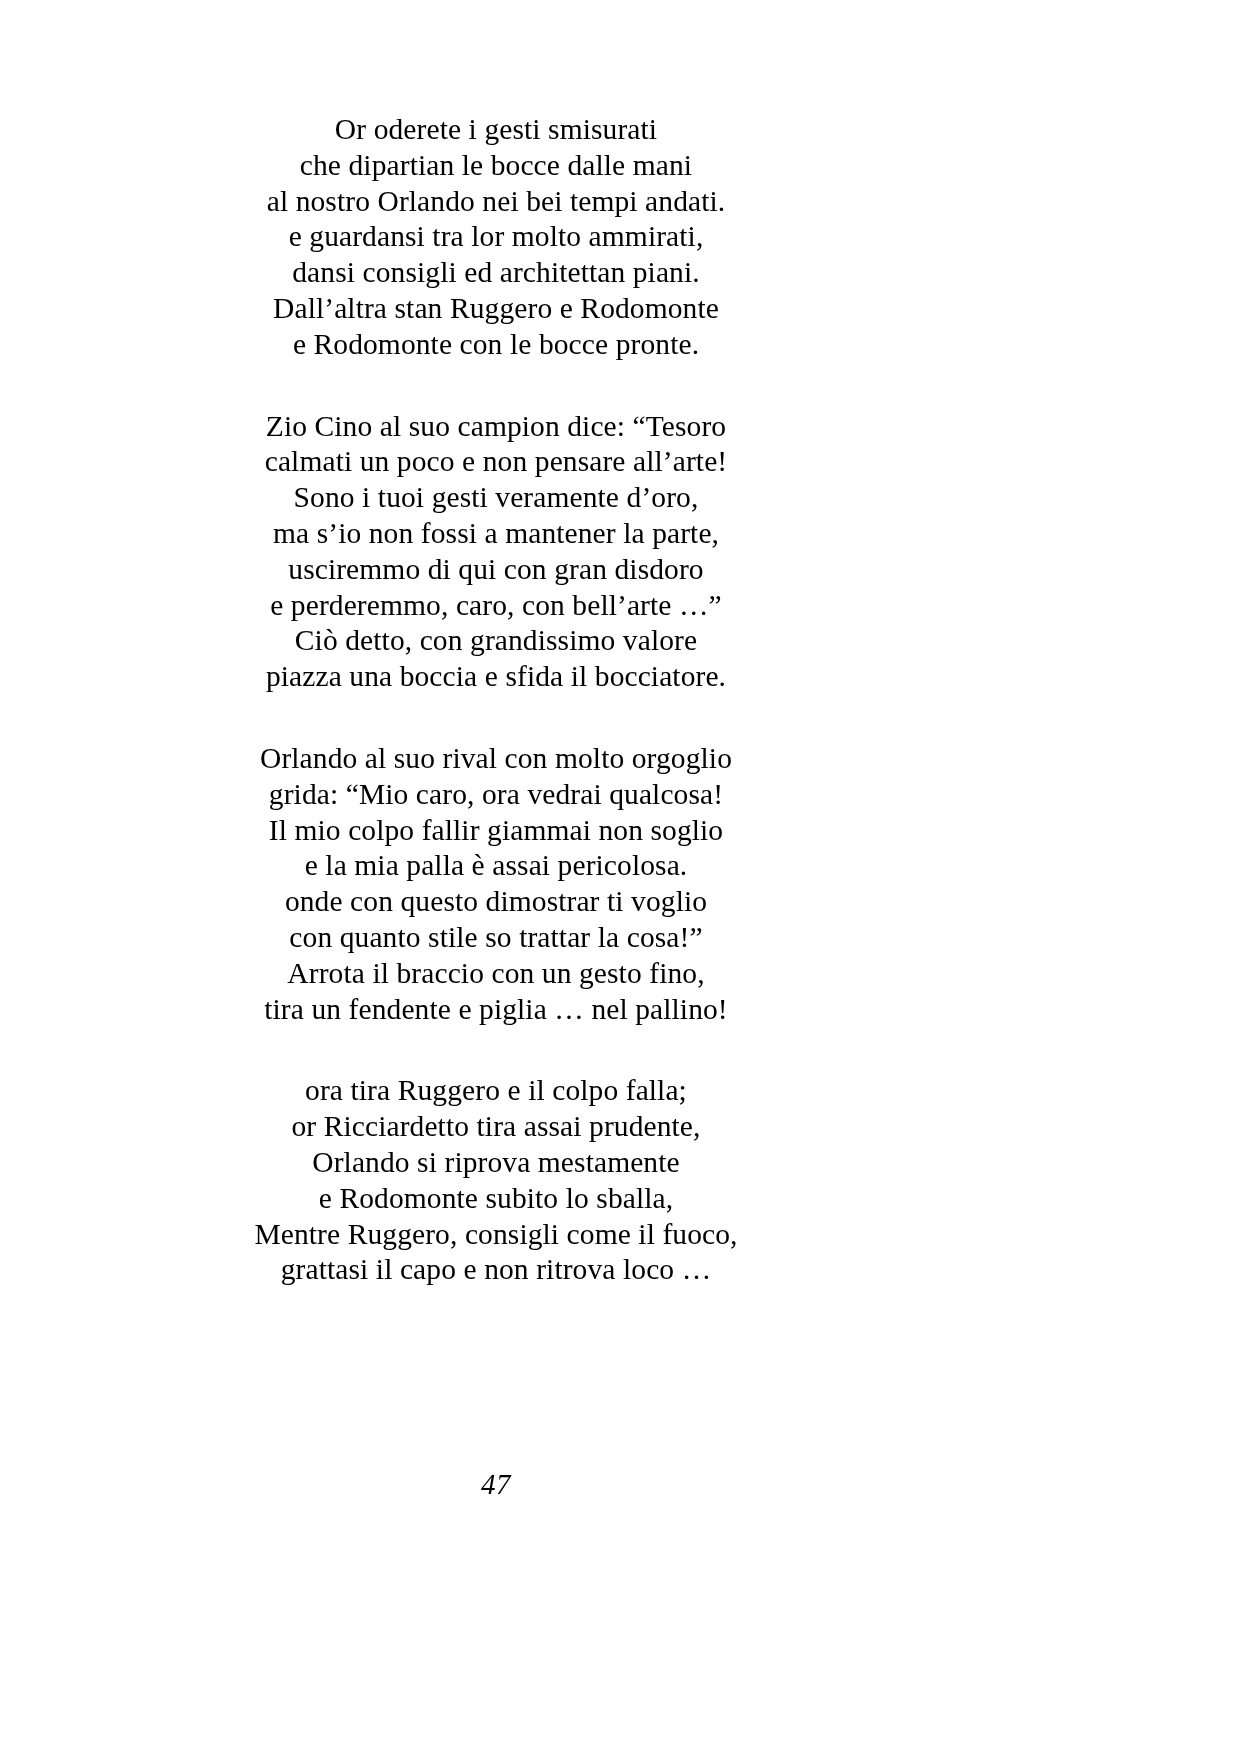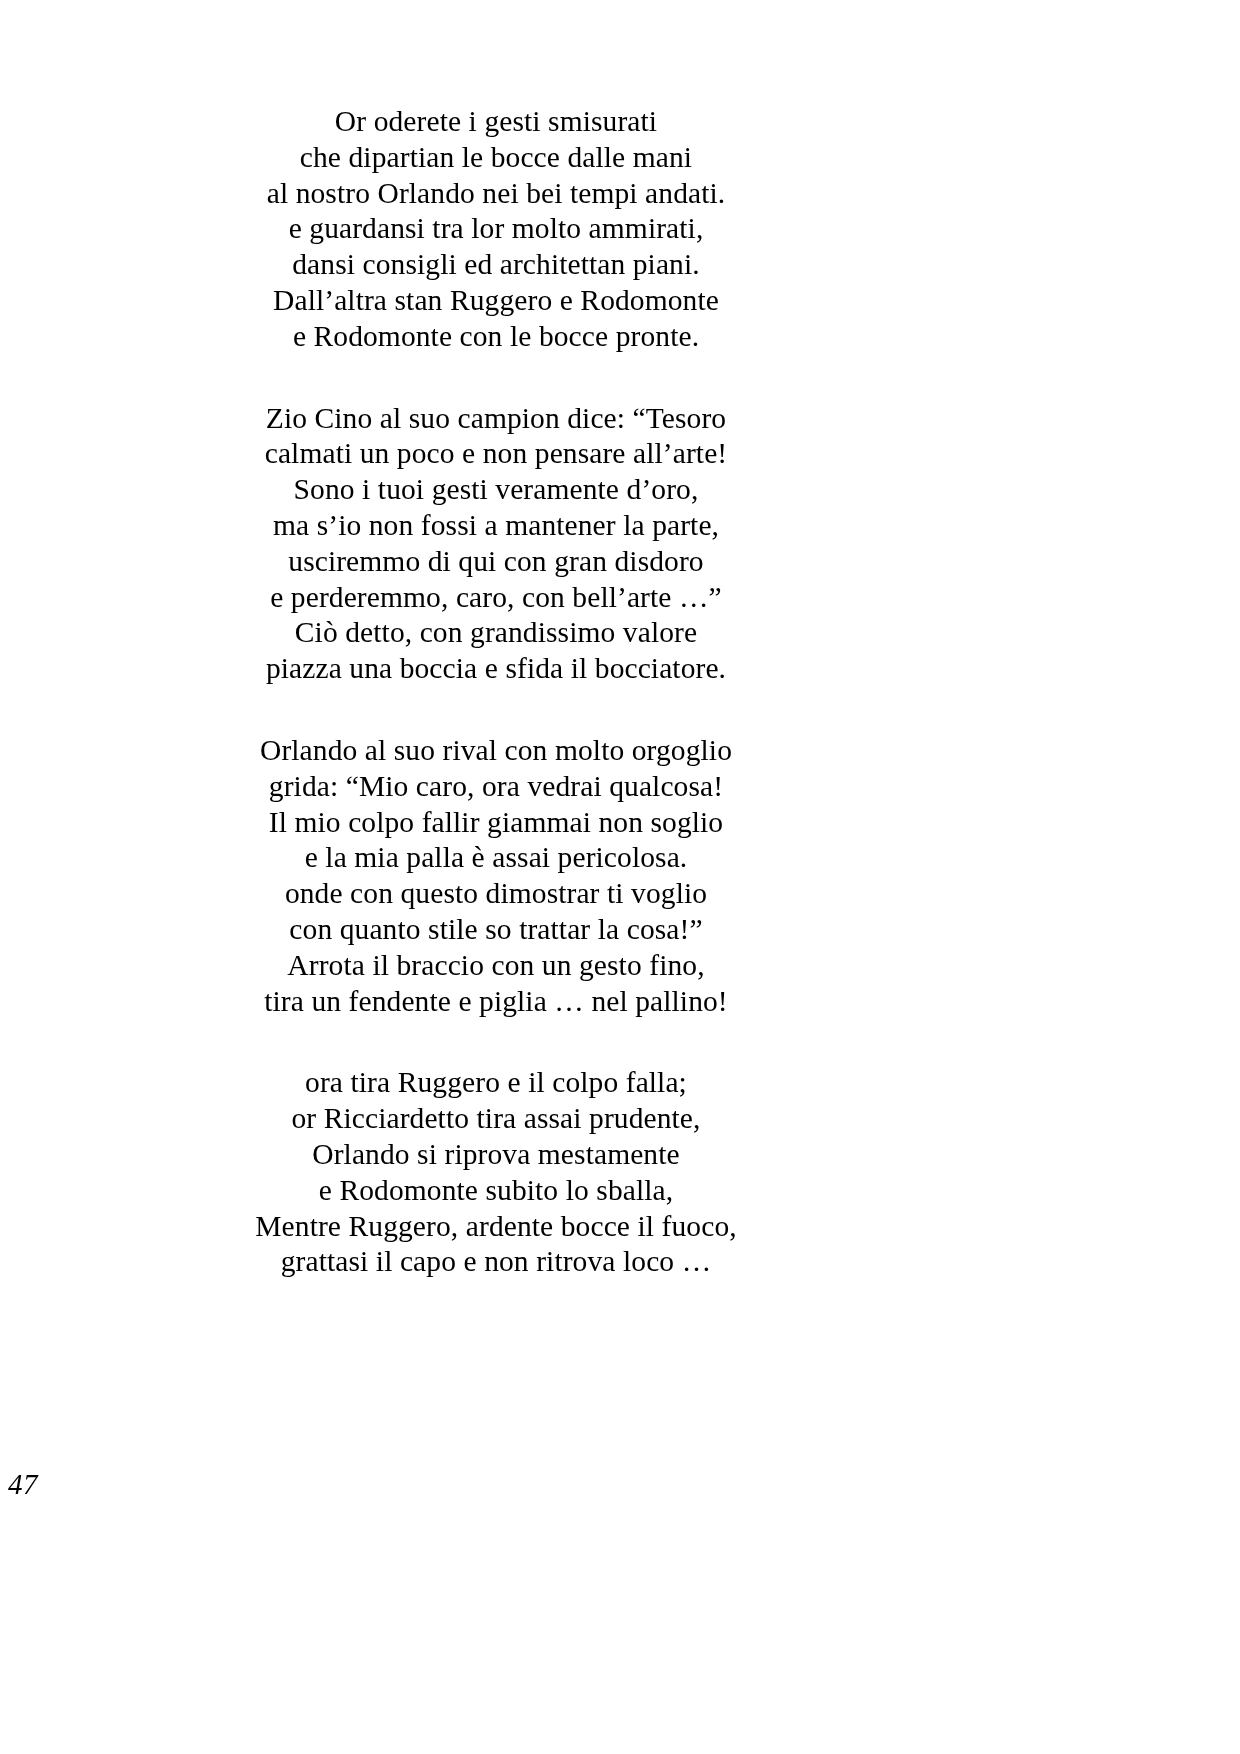--- a/index.html
+++ b/index.html
@@ -12,21 +12,21 @@
     height: 1754px;
     font-family: "Liberation Serif", "DejaVu Serif", serif;
     color: #000000;
     position: relative;
     overflow: hidden;
   }
   .page {
     width: 992px;
     height: 1754px;
     box-sizing: border-box;
-    padding: 0;
+    padding: 8px;
     position: relative;
     display: flex;
     flex-direction: column;
   }
   .poem-body {
     padding-top: 104px;
     flex: 0 0 auto;
   }
   .stanza {
     text-align: center;
@@ -39,23 +39,24 @@
   .line {
     font-size: 29.5px;
     line-height: 35.8px;
     letter-spacing: 0.1px;
     white-space: pre;
     margin: 0;
     padding: 0;
   }
   .page-number-wrap {
     position: absolute;
-    left: 8px;
+    left: 0;
     right: 0;
     top: 1468px;
+    text-align: center;
   }
   .page-number {
     font-size: 29px;
     font-style: italic;
     font-family: "Liberation Serif", "DejaVu Serif", serif;
     letter-spacing: 0.5px;
   }
 </style>
 </head>
 <body>
@@ -94,21 +95,21 @@
       <div class="line">con quanto stile so trattar la cosa!”</div>
       <div class="line">Arrota il braccio con un gesto fino,</div>
       <div class="line">tira un fendente e piglia … nel pallino!</div>
     </div>
 
     <div class="stanza">
       <div class="line">ora tira Ruggero e il colpo falla;</div>
       <div class="line">or Ricciardetto tira assai prudente,</div>
       <div class="line">Orlando si riprova mestamente</div>
       <div class="line">e Rodomonte subito lo sballa,</div>
-      <div class="line">Mentre Ruggero, ardente bocce il fuoco,</div>
+      <div class="line">Mentre Ruggero, consigli come il fuoco,</div>
       <div class="line">grattasi il capo e non ritrova loco …</div>
     </div>
 
   </div>
 
   <div class="page-number-wrap">
     <span class="page-number">47</span>
   </div>
 
 </div>

